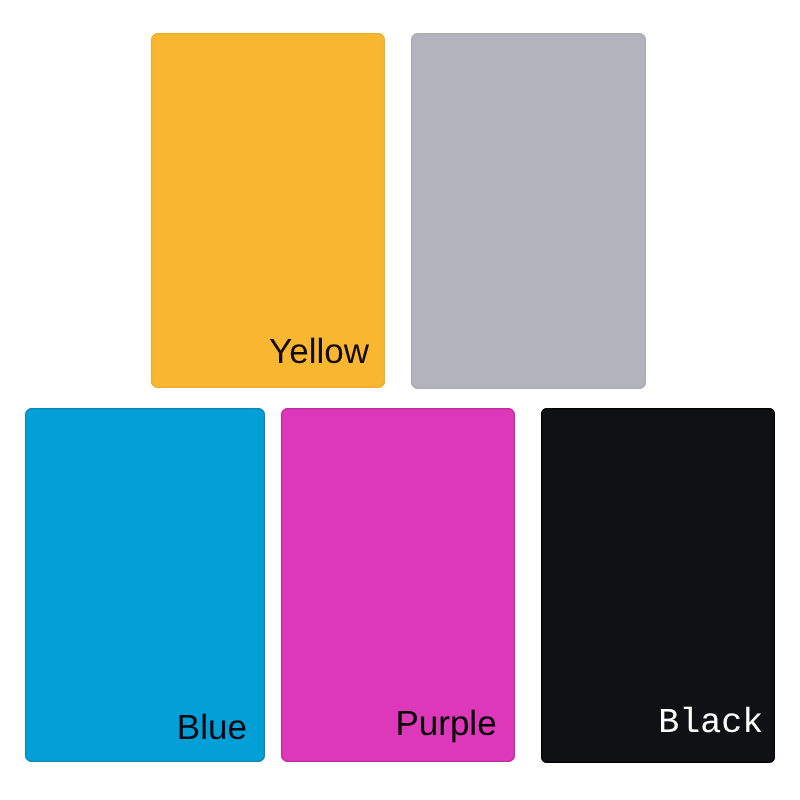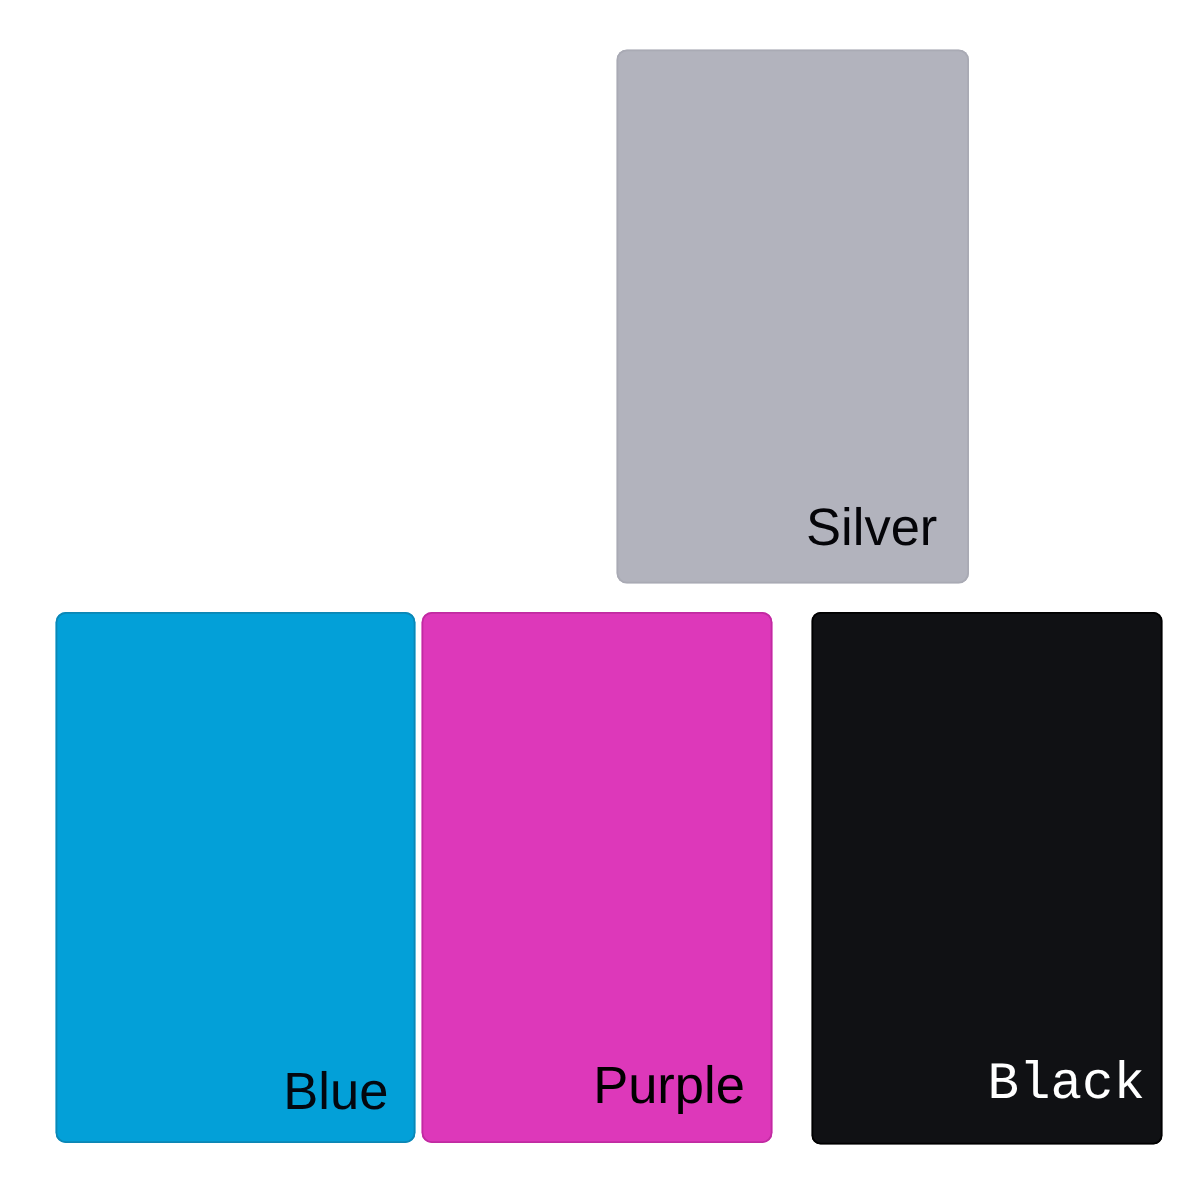--- a/index.html
+++ b/index.html
@@ -40,40 +40,43 @@
     line-height: 35px;
     letter-spacing: 0px;
     white-space: nowrap;
     text-align: right;
     transform: translateZ(0);   
   }
 
   
   #card-yellow { left: 150.5px; top: 33.4px;  width: 234.0px; height: 355.0px; }
   #card-silver { left: 410.8px; top: 33.3px;  width: 235.1px; height: 355.3px; }
-  #card-blue   { left: 37px;  top: 408.0px; width: 240px; height: 354.4px; }
+  #card-blue   { left: 25px;  top: 408.0px; width: 240px; height: 354.4px; }
   #card-purple { left: 280.9px; top: 408.0px; width: 233.9px; height: 354.2px; }
   #card-black  { left: 541.1px; top: 407.9px; width: 234.3px; height: 354.9px; border-radius: 6px; }
   #card-black .card-edge { border-radius: 6px; }
 
   #label-yellow { right: 15.5px; bottom: 19.8px; }
   #label-silver { right: 21.0px; bottom: 19.8px; }
   #label-blue   { right: 18.1px; bottom: 17.6px; }
   #label-purple { right: 18.2px; bottom: 21.0px; }
   #label-black  { right: 12.0px; bottom: 22.1px; font-family: Liberation Mono, monospace; }
 </style>
 </head>
 <body style="background-color: rgb(255, 255, 255);">
 
 <div id="stage">
 
+  <div class="card" id="card-yellow" style="background-color: rgb(249, 183, 49);">
+    <div class="card-edge" style="box-shadow: rgb(239, 172, 43) 0px 0px 0px 1.2px inset;"></div>
+    <div class="card-label" id="label-yellow" style="color: rgb(18, 11, 2);">Yellow</div>
+  </div>
 
   <div class="card" id="card-silver" style="background-color: rgb(178, 179, 189);">
     <div class="card-edge" style="box-shadow: rgb(169, 170, 180) 0px 0px 0px 1.2px inset;"></div>
-    <div class="card-label" id="label-silver" style="color: rgb(5, 5, 9);">Silver</div>
   </div>
 
   <div class="card" id="card-blue" style="background-color: rgb(3, 160, 216);">
     <div class="card-edge" style="box-shadow: rgb(13, 134, 180) 0px 0px 0px 1.2px inset;"></div>
     <div class="card-label" id="label-blue" style="color: rgb(3, 7, 15);">Blue</div>
   </div>
 
   <div class="card" id="card-purple" style="background-color: rgb(221, 56, 186);">
     <div class="card-edge" style="box-shadow: rgb(192, 43, 161) 0px 0px 0px 1.2px inset;"></div>
     <div class="card-label" id="label-purple" style="color: #000000; margin-left: 28px;">Purple</div>

